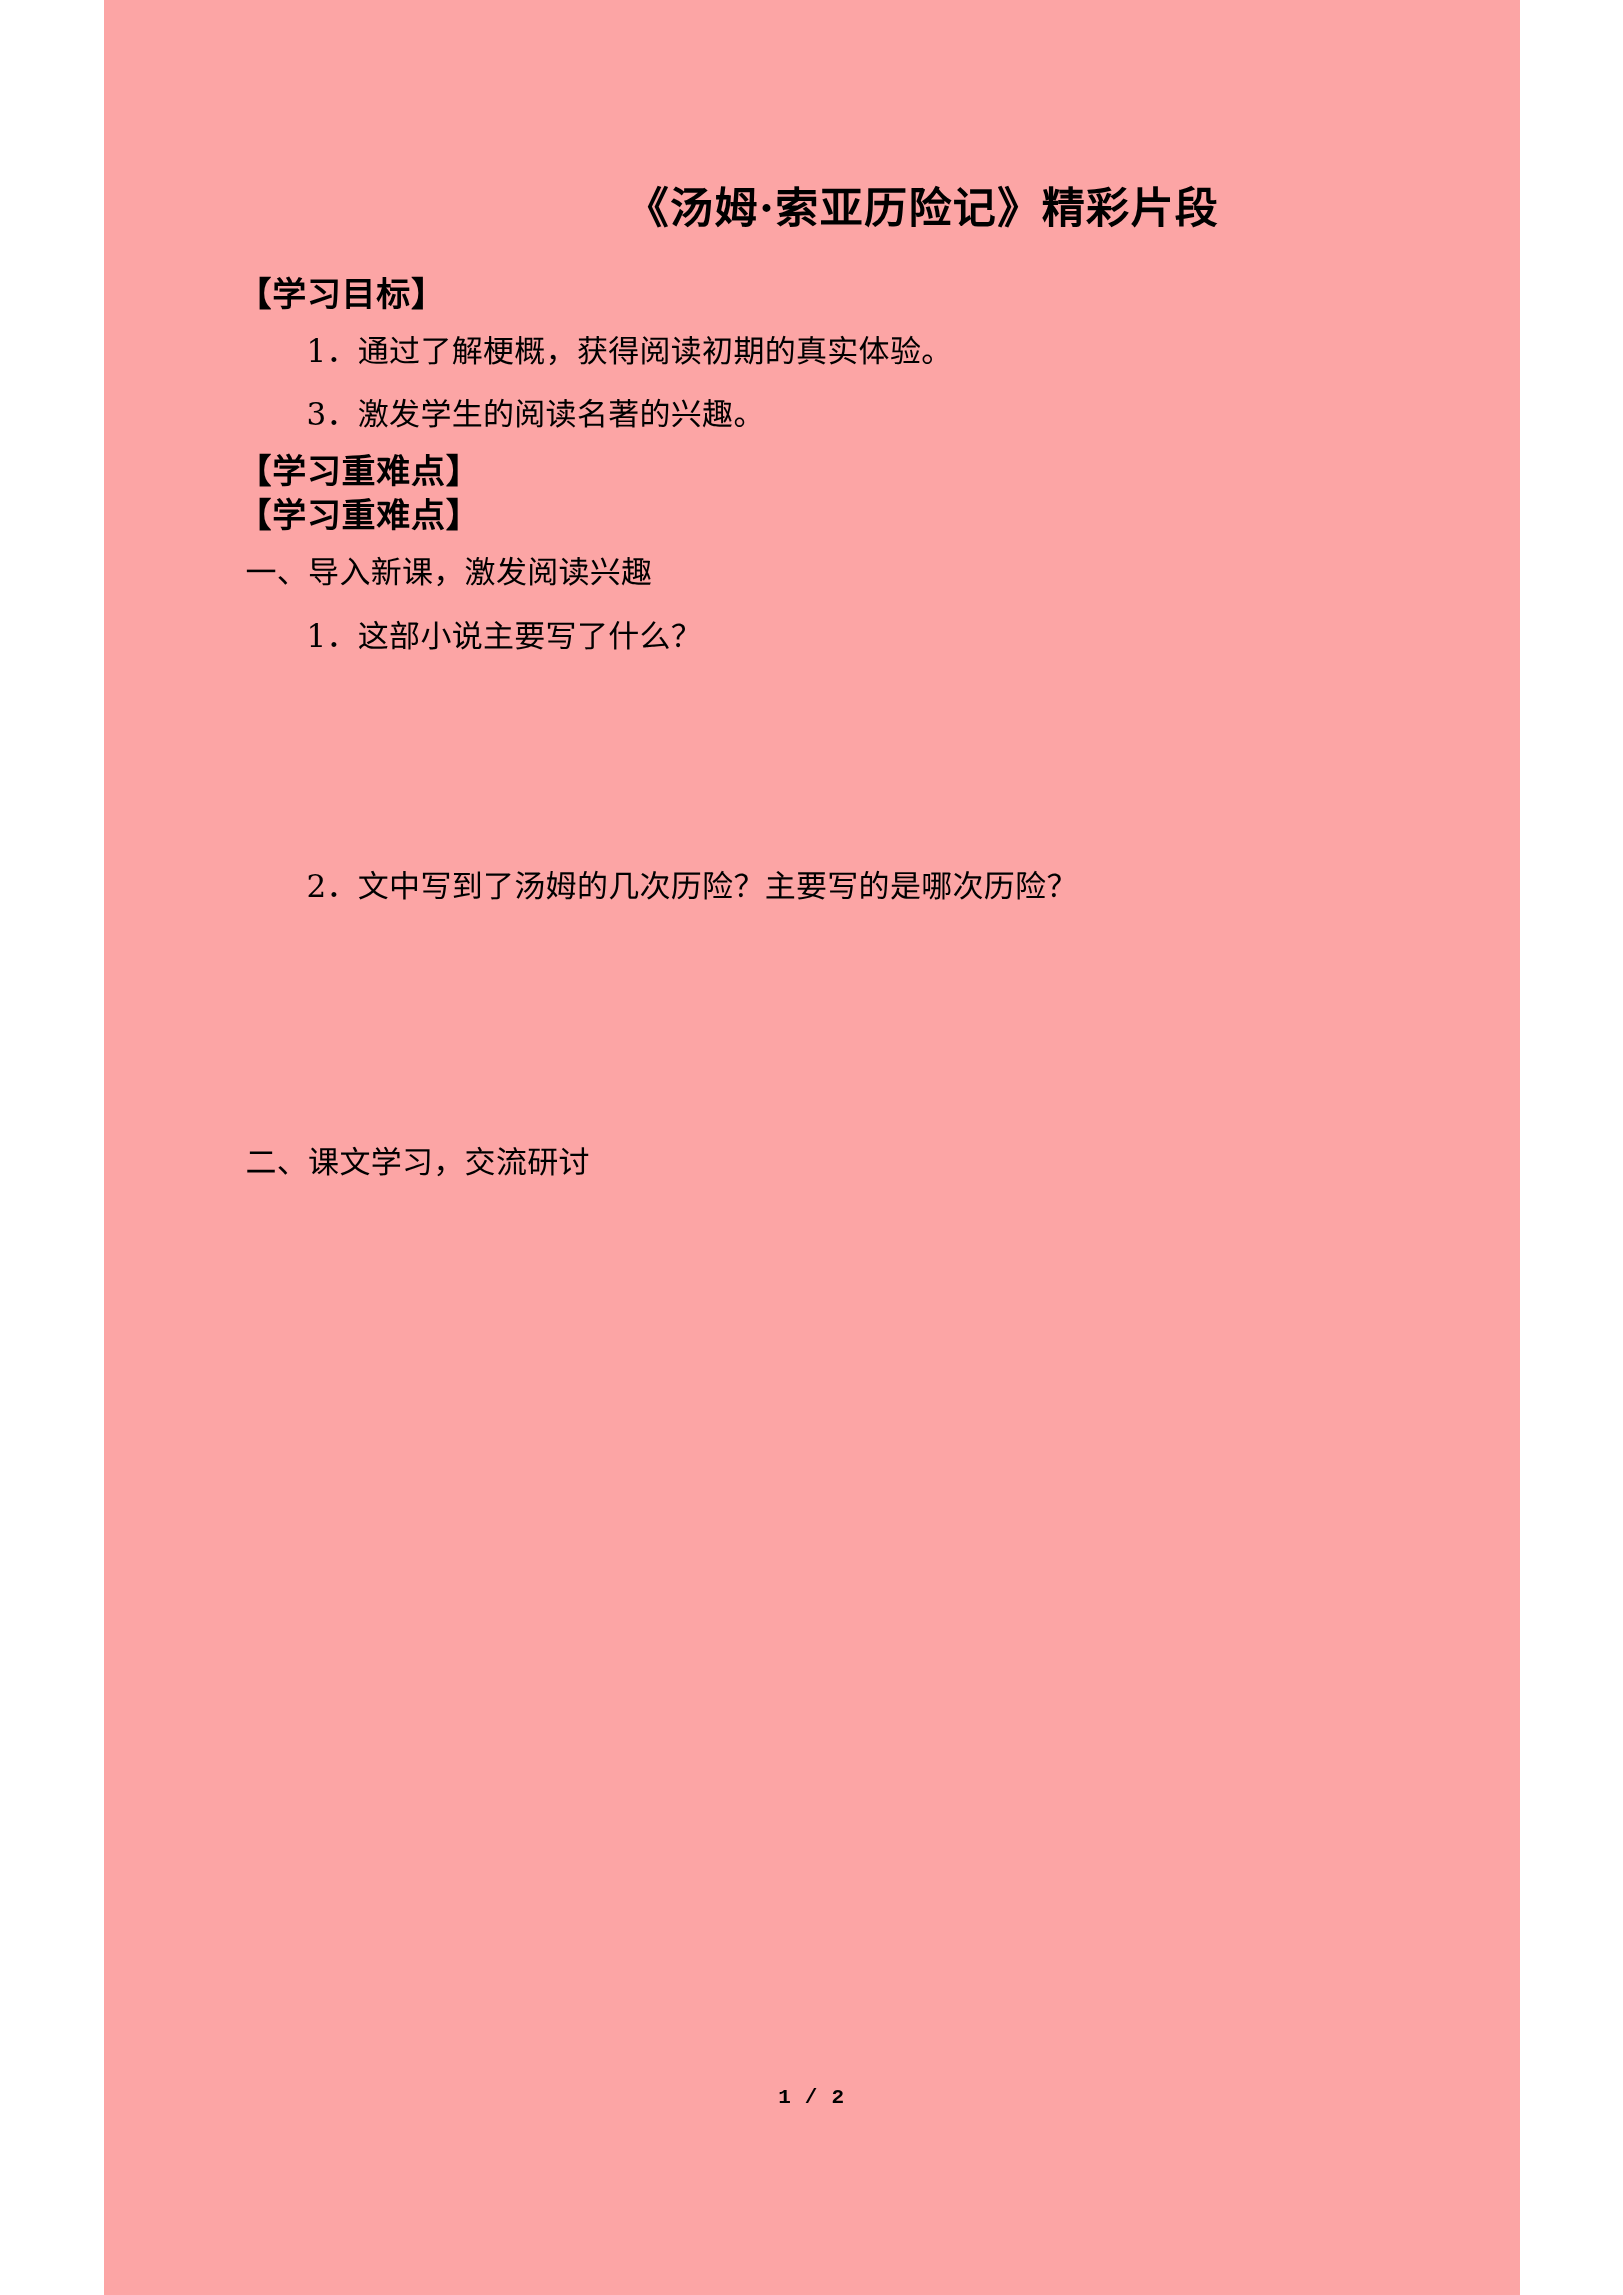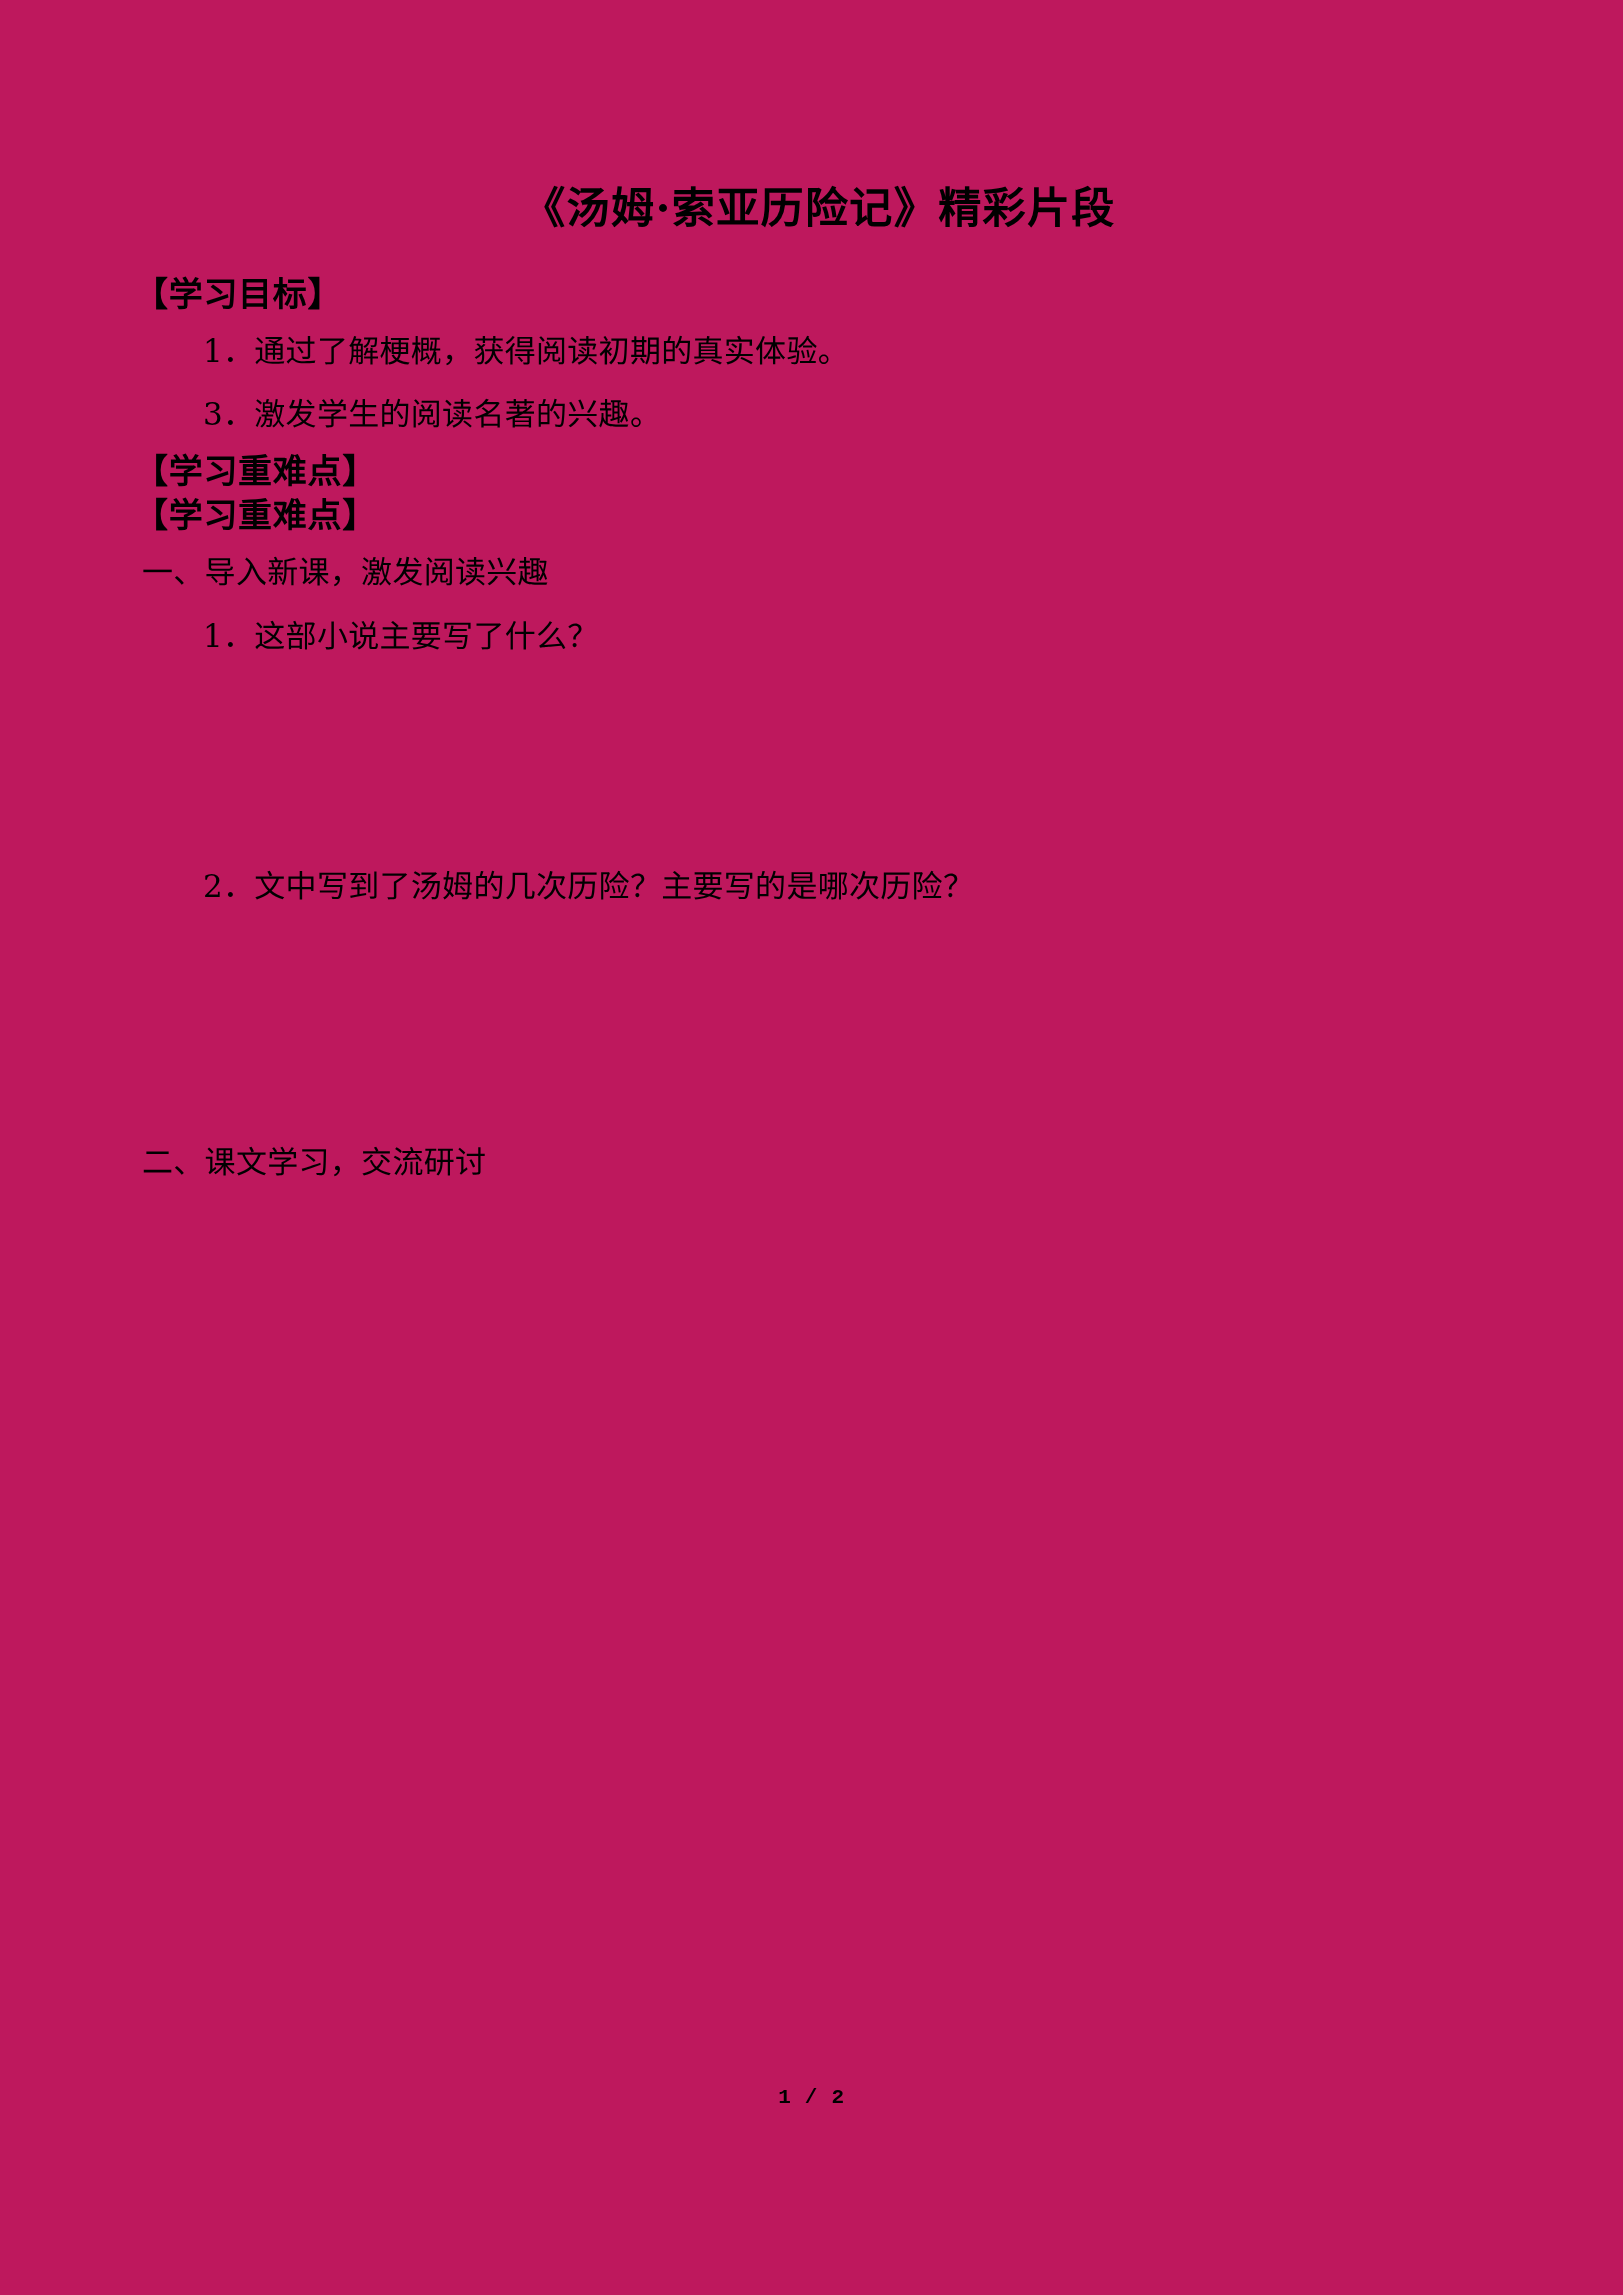--- a/index.html
+++ b/index.html
@@ -7,24 +7,24 @@
     margin: 0;
     padding: 0;
     background: #ffffff;
   }
   body {
     font-family: "DejaVu Serif", "Liberation Serif", serif;
     color: #000000;
   }
   .page {
     position: relative;
-    width: 1623px;
+    width: 1416px;
     height: 2295px;
     margin: 0 auto;
-    background: #be185d;
+    background: #fca5a5;
     box-sizing: border-box;
     padding: 0;
     overflow: hidden;
   }
   .content {
     position: absolute;
     left: 134px;
     top: 0;
     width: 1370px;
   }

